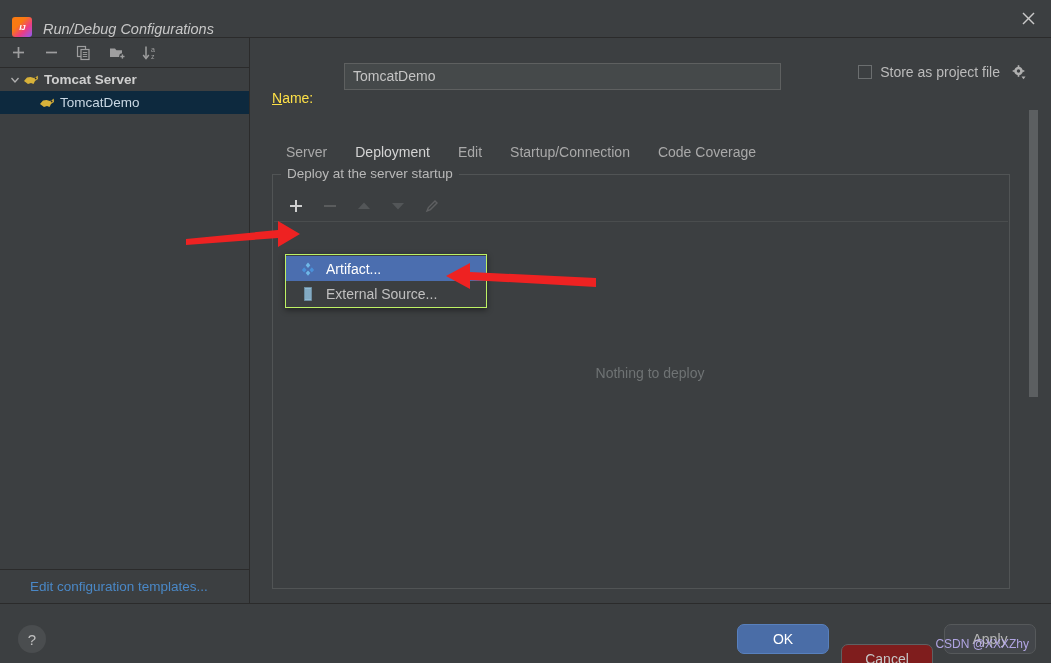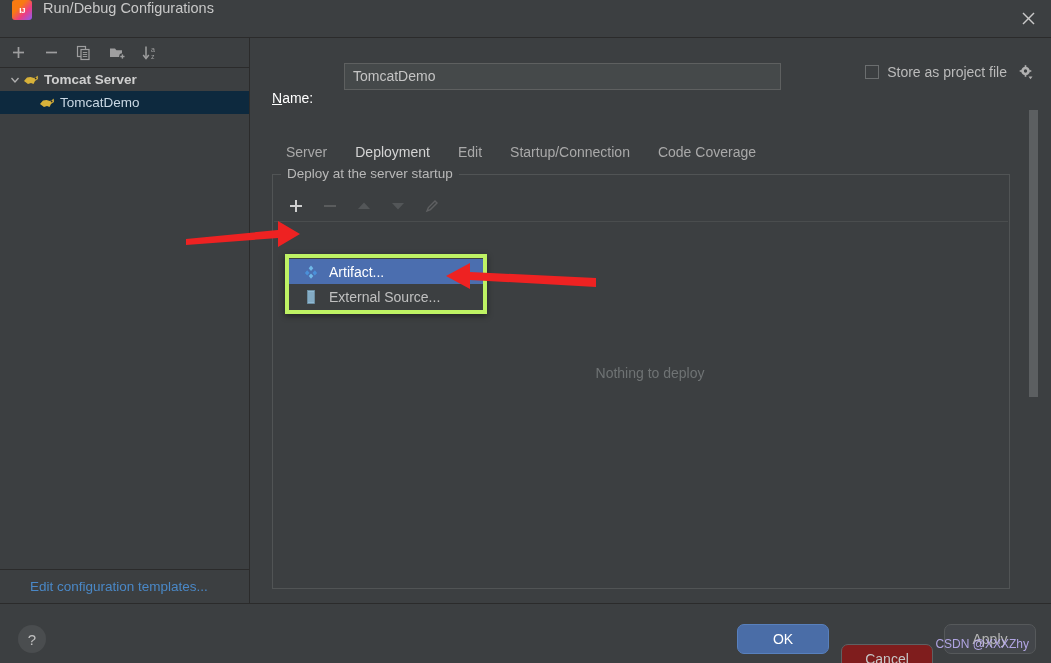--- a/index.html
+++ b/index.html
@@ -14,21 +14,21 @@
     width: 1051px; height: 663px;
     background: #3c3f41;
     color: #bbbbbb;
   }
 
   
   .titlebar {
     position: absolute; left: 0; top: 0; width: 1051px; height: 38px;
     background: #3c3f41;
     border-bottom: 1px solid #2b2b2b;
-    display: flex; align-items: flex-start;
+    display: flex; align-items: flex-end; font-style: italic;
   }
   .app-icon {
     margin-left: 12px; width: 20px; height: 20px;
     position: relative; border-radius: 3px;
     background: linear-gradient(135deg,#f97a12 0%,#f97a12 35%,#ed3d82 65%,#8b5cf6 100%);
     flex: 0 0 auto;
   }
   .app-icon::after {
     content: "IJ";
     position: absolute; left: 50%; top: 50%;
@@ -84,31 +84,31 @@
 
   
   .main-panel {
     position: absolute; left: 250px; top: 38px; width: 801px; height: 565px;
     background: #3c3f41;
   }
   .name-row {
     position: absolute; left: 22px; top: 24px; width: 760px; height: 28px;
     display: flex; align-items: center;
   }
-  .name-label { font-size: 14px; color: #ffffff; width: 72px; margin-top: 44px; }
+  .name-label { font-size: 14px; color: #fde047; width: 72px; margin-top: 44px; }
   .name-label u { text-decoration: underline; }
   .name-input {
     width: 437px; height: 27px;
     background: #45494a; border: 1px solid #5e6060;
     color: #c4c4c4; font-size: 14px;
     padding: 0 8px; outline: none;
     font-family: "Liberation Sans", sans-serif;
   }
   .store-box {
-    position: absolute; right: 17px; top: 26px;
+    position: absolute; right: 24px; top: 26px;
     display: flex; align-items: center; gap: 8px;
   }
   .checkbox {
     width: 14px; height: 14px; border: 1px solid #6b6e6f;
     background: #3c3f41; cursor: pointer;
   }
   .store-label { font-size: 14px; color: #bbbbbb; cursor: pointer; }
   .gear-icon { margin-left: 3px; cursor: pointer; display:flex; align-items:center;}
 
   
@@ -151,21 +151,21 @@
   .dtb.disabled { opacity: 0.42; cursor: default; }
   .empty-text {
     position: absolute; left: 18px; right: 0; top: 190px;
     text-align: center; font-size: 14px; color: #6f7374;
   }
 
   
   .popup {
     position: absolute; left: 285px; top: 254px;
     width: 202px; background: #3c3f41;
-    border: 4px solid #bef264; z-index: 30;
+    border: 1px solid #bef264; z-index: 30;
     padding: 1px 0;
     box-shadow: 0 2px 6px rgba(0,0,0,0.45);
   }
   .popup-item {
     height: 25px; display: flex; align-items: center;
     padding-left: 14px; gap: 10px;
     font-size: 14px; color: #c0c0c0; cursor: pointer;
   }
   .popup-item.selected { background: #4b6eaf; color: #ffffff; }
   .pi-icon { width: 16px; height: 16px; flex: 0 0 auto; }

